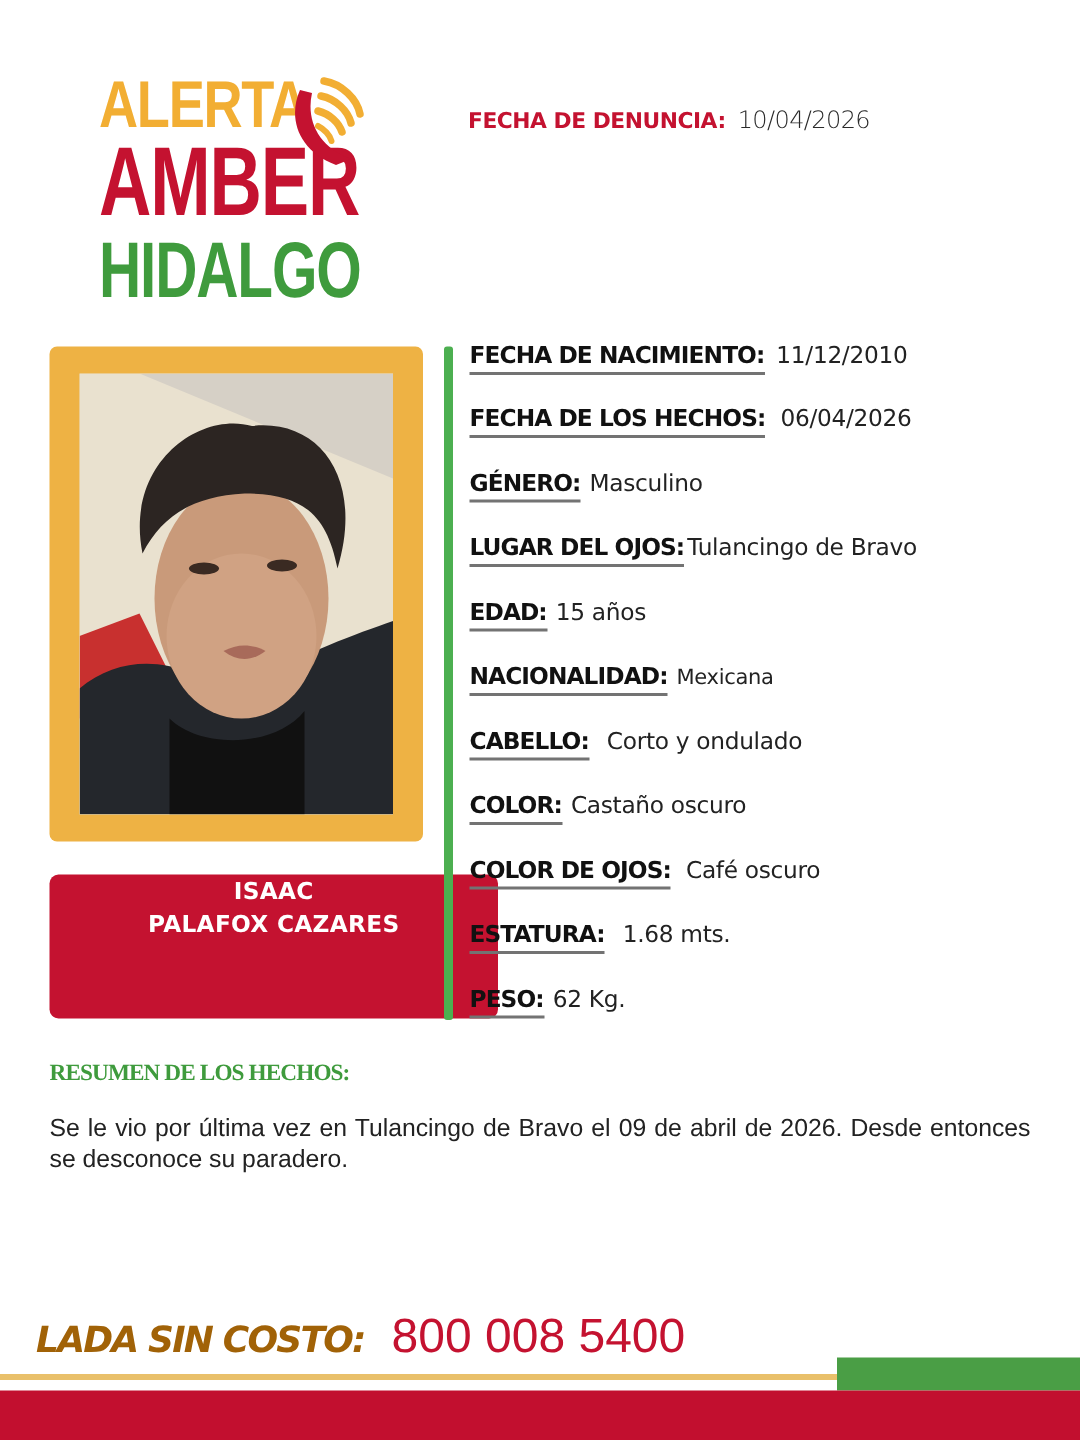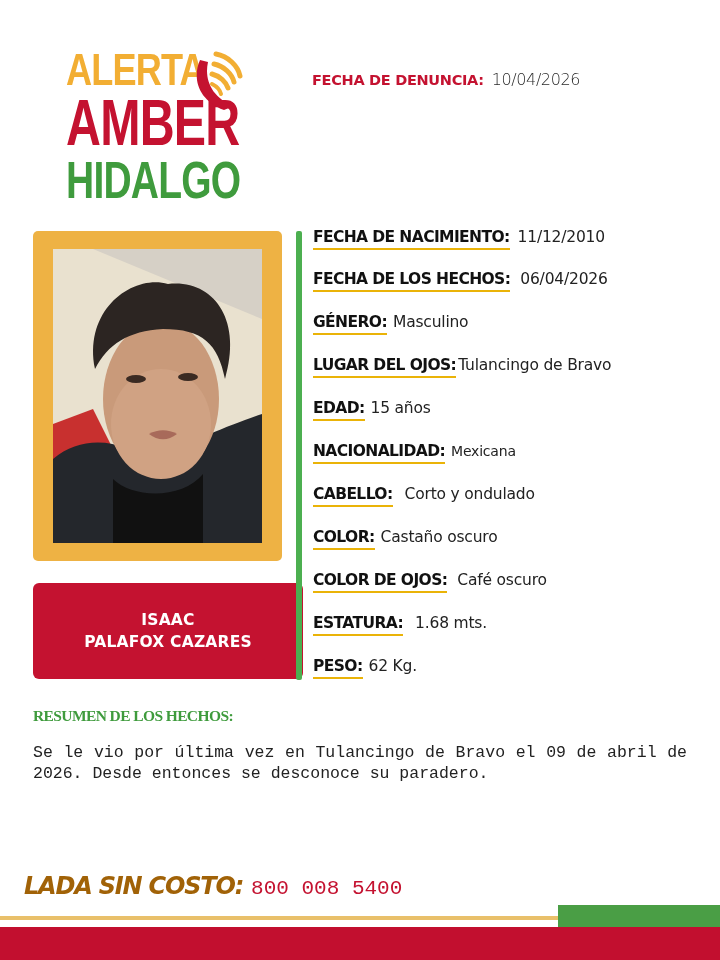--- a/index.html
+++ b/index.html
@@ -24,44 +24,44 @@
     .report-row.r2 .report-label { font-size: 14.5px; }
     .report-value { font-family: "DejaVu Sans", sans-serif; color: #2a2a2a; font-size: 17px; margin-left: 4px; font-weight: 300; letter-spacing: -0.4px; }
     .report-row.r2 .report-value { font-size: 16px; margin-left: 8px; }
 
     
     .photo-frame { position: absolute; left: 33px; top: 231px; width: 249px; height: 330px; background: #eeb244; border-radius: 5px; }
     .photo { position: absolute; left: 20px; top: 18px; width: 209px; height: 294px; overflow: hidden; background: #e7dfcd; }
     .photo svg { width: 100%; height: 100%; display: block; }
 
     
-    .name-box { position: absolute; left: 33px; top: 583px; width: 270px; height: 96px; background: #c41230; border-radius: 6px;
-      display: flex; flex-direction: column; align-items: center; justify-content: center; }
+    .name-box { position: absolute; left: 33px; top: 583px; width: 299px; height: 96px; background: #c41230; border-radius: 6px;
+      display: flex; flex-direction: column; align-items: center; }
     .name-line { color: #ffffff; font-weight: 700; font-size: 15.5px; line-height: 22px; text-align: center; letter-spacing: 0.2px; }
 
     
     .green-bar { position: absolute; left: 296px; top: 231px; width: 6px; height: 449px; background: #4caf50; border-radius: 2px; }
 
     
     .fields { position: absolute; left: 313px; top: 225px; width: 400px; }
     .field { position: absolute; left: 0; display: flex; align-items: baseline; white-space: nowrap; }
     .field-label { font-family: "DejaVu Sans", sans-serif; font-weight: 700; font-size: 15.5px; color: #111; letter-spacing: -0.6px;
-      padding-bottom: 2px; border-bottom: 2px solid #eab308; }
+      padding-bottom: 2px; border-bottom: 2px solid #737373; }
     .field-value { font-family: "DejaVu Sans", sans-serif; font-size: 15.5px; color: #222; margin-left: 6px; letter-spacing: -0.2px; }
     .field-value.small { font-size: 14px; }
 
     
     .summary-title { position: absolute; left: 33px; top: 707px; font-weight: 700; color: #3f9b3d; font-size: 15.5px; letter-spacing: -0.6px; font-family: Liberation Serif, serif; }
-    .summary-text { position: absolute; left: 33px; top: 742px; width: 654px; font-family: Liberation Mono, monospace; font-size: 16.5px;
+    .summary-text { position: absolute; left: 33px; top: 742px; width: 654px; font-family: Liberation Sans, sans-serif; font-size: 16.5px;
       line-height: 21px; color: #222; text-align: justify; text-align-last: left; }
 
     
     .hotline { position: absolute; left: 24px; top: 872px; display: flex; align-items: baseline; white-space: nowrap; }
     .hotline-label { font-family: "DejaVu Sans", sans-serif; font-weight: 700; font-style: italic; font-size: 24px; color: #a16207; letter-spacing: -1.2px; }
-    .hotline-number { font-family: Liberation Mono, monospace; font-size: 21px; color: #c41230; margin-left: 8px; letter-spacing: 0px; }
+    .hotline-number { font-family: Liberation Sans, sans-serif; font-size: 32px; color: #c41230; margin-left: 18px; letter-spacing: 0px; }
     .stripe-gold { position: absolute; left: 0; top: 916px; width: 558px; height: 4px; background: #e9c06a; }
     .stripe-green { position: absolute; left: 558px; top: 905px; width: 162px; height: 22px; background: #4a9e45; }
     .stripe-red { position: absolute; left: 0; top: 927px; width: 720px; height: 33px; background: #c20f2f; }
   </style>
 </head>
 <body>
 
 <div class="logo">
   <div class="logo-line logo-alerta">ALERTA</div>
   <div class="logo-line logo-amber">AMBER</div>

